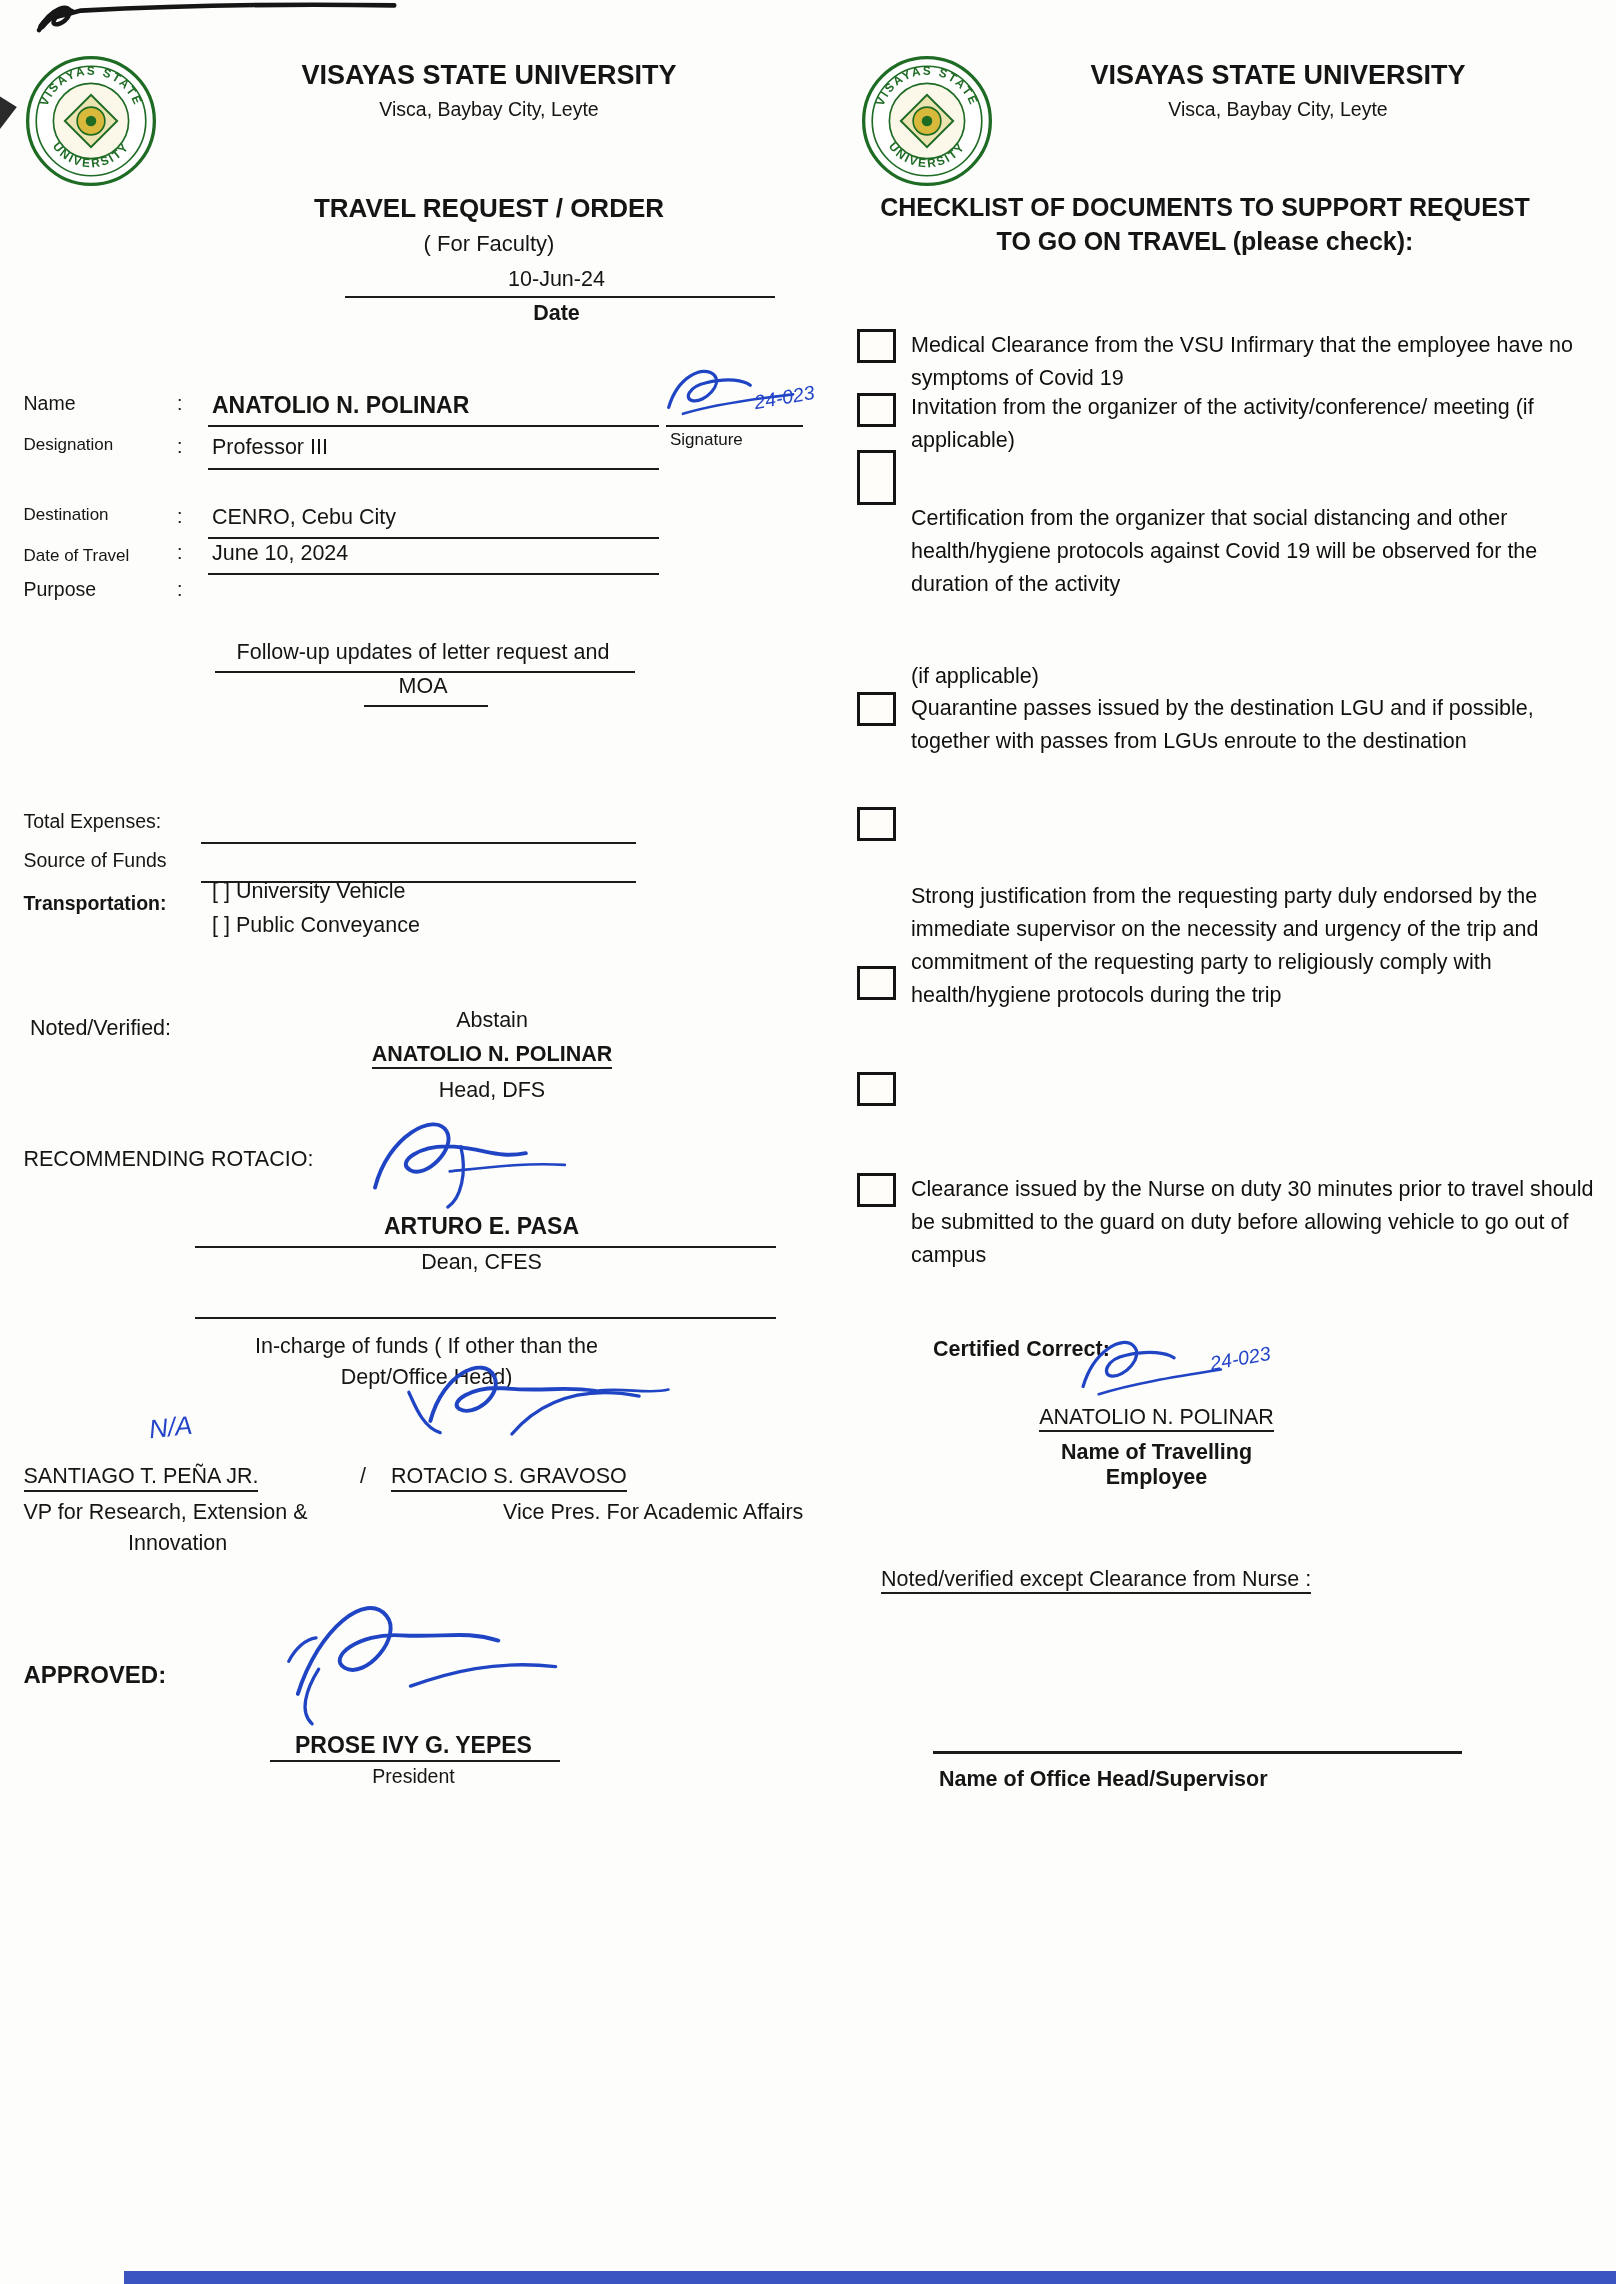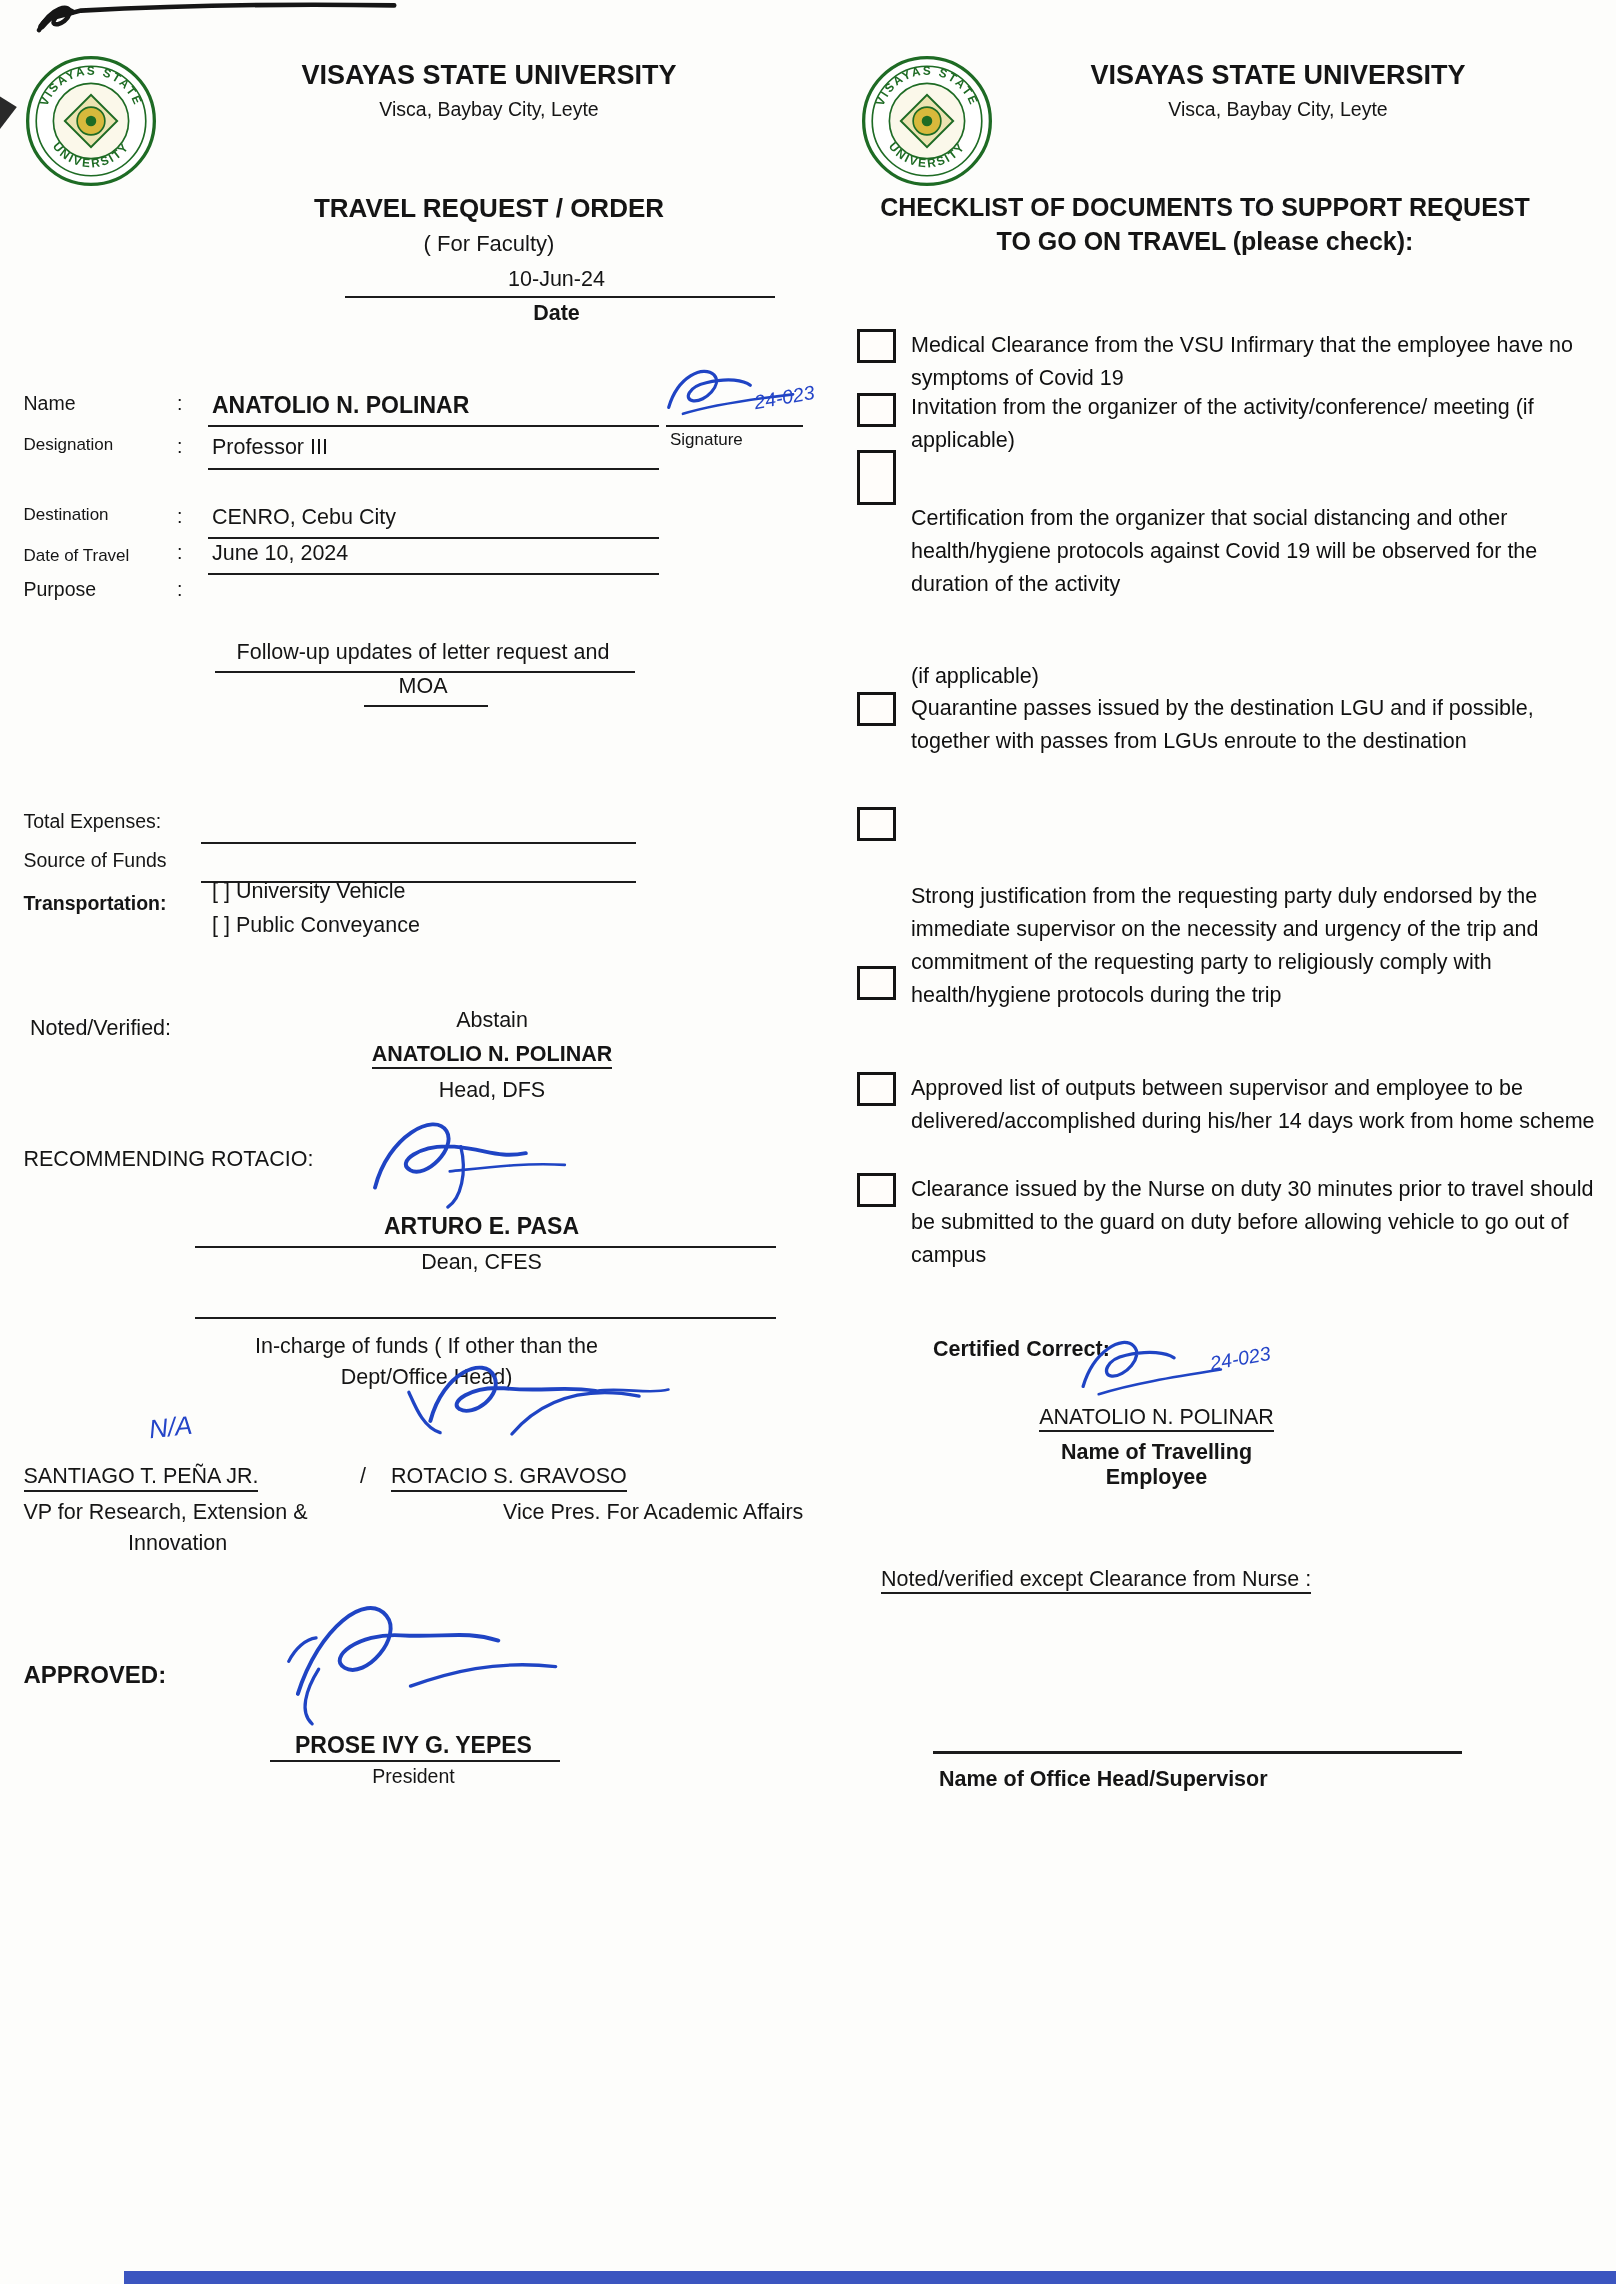--- a/index.html
+++ b/index.html
@@ -199,21 +199,20 @@
 
   <div class="chkbox" style="top:692px;"></div>
   <div class="chktext" style="top:692px;">Quarantine passes issued by the destination LGU and if possible, together with passes from LGUs enroute to the destination</div>
 
   <div class="chkbox" style="top:807px;"></div>
   <div class="chktext" style="top:852px;margin-top:28px;">Strong justification from the requesting party duly endorsed by the immediate supervisor on the necessity and urgency of the trip and commitment of the requesting party to religiously comply with health/hygiene protocols during the trip</div>
 
   <div class="chkbox" style="top:966px;"></div>
 
   <div class="chkbox" style="top:1072px;"></div>
-  <div class="chktext" style="top:1072px;">Approved list of outputs between supervisor and employee to be delivered/accomplished during his/her 14 days work from home scheme</div>
 
   <div class="chkbox" style="top:1173px;"></div>
   <div class="chktext" style="top:1173px;">Clearance issued by the Nurse on duty 30 minutes prior to travel should be submitted to the guard on duty before allowing vehicle to go out of campus</div>
 
   <div class="abs b t33" style="left:933px; top:1337px;">Certified Correct:</div>
   <svg class="sig" style="left:1074px; top:1329px; width:169px; height:85px;" viewBox="0 0 260 130">
     <path d="M14 88 C 30 34, 74 8, 92 26 C 108 42, 78 74, 58 72 C 42 70, 50 46, 80 40 C 116 32, 142 36, 154 44" stroke-width="5"></path>
     <path d="M38 100 C 88 84, 150 74, 226 62" stroke-width="4"></path>
   </svg>
   <div class="abs hand" style="left:1210px; top:1347px; font-size:19.5px; transform:rotate(-10deg);">24-023</div>

